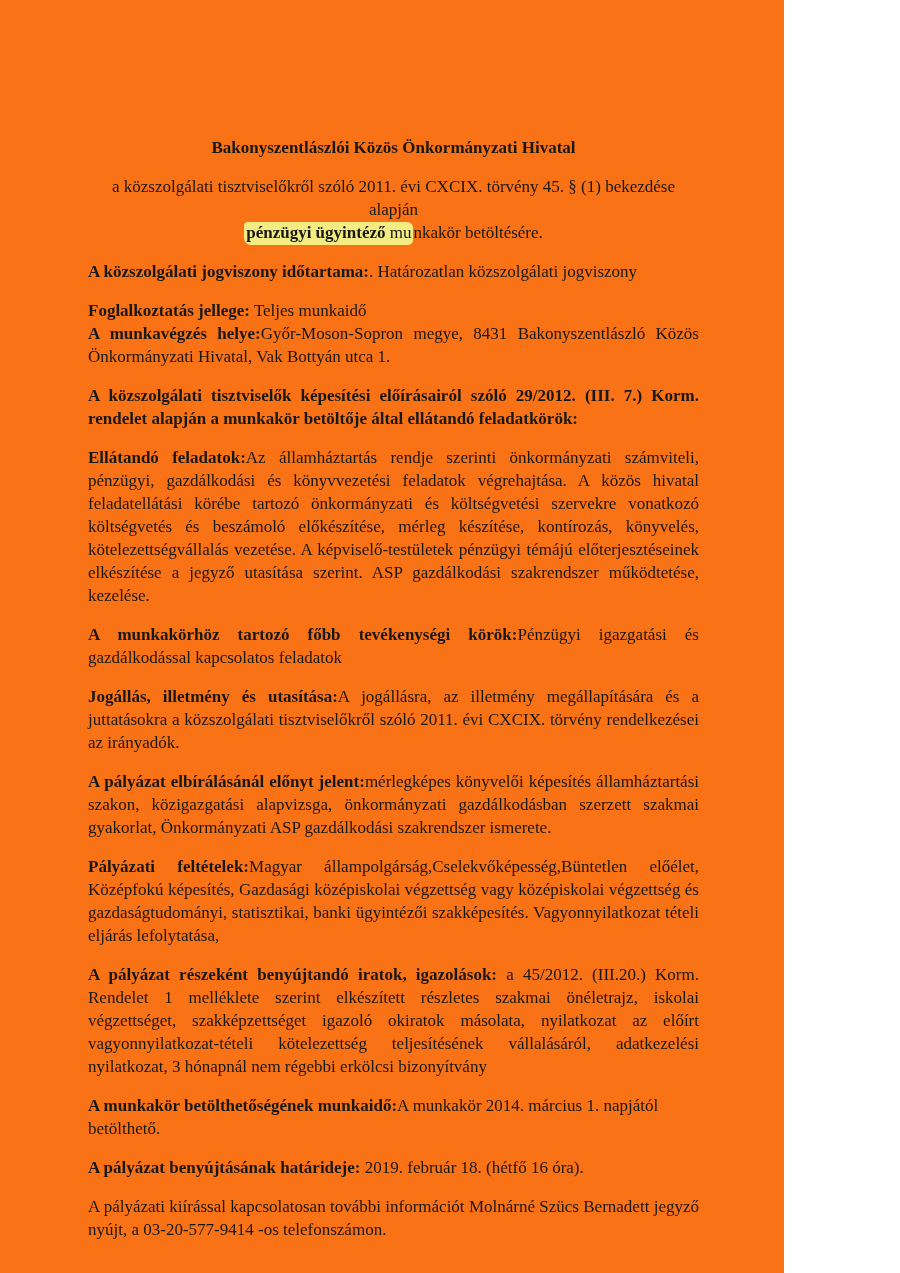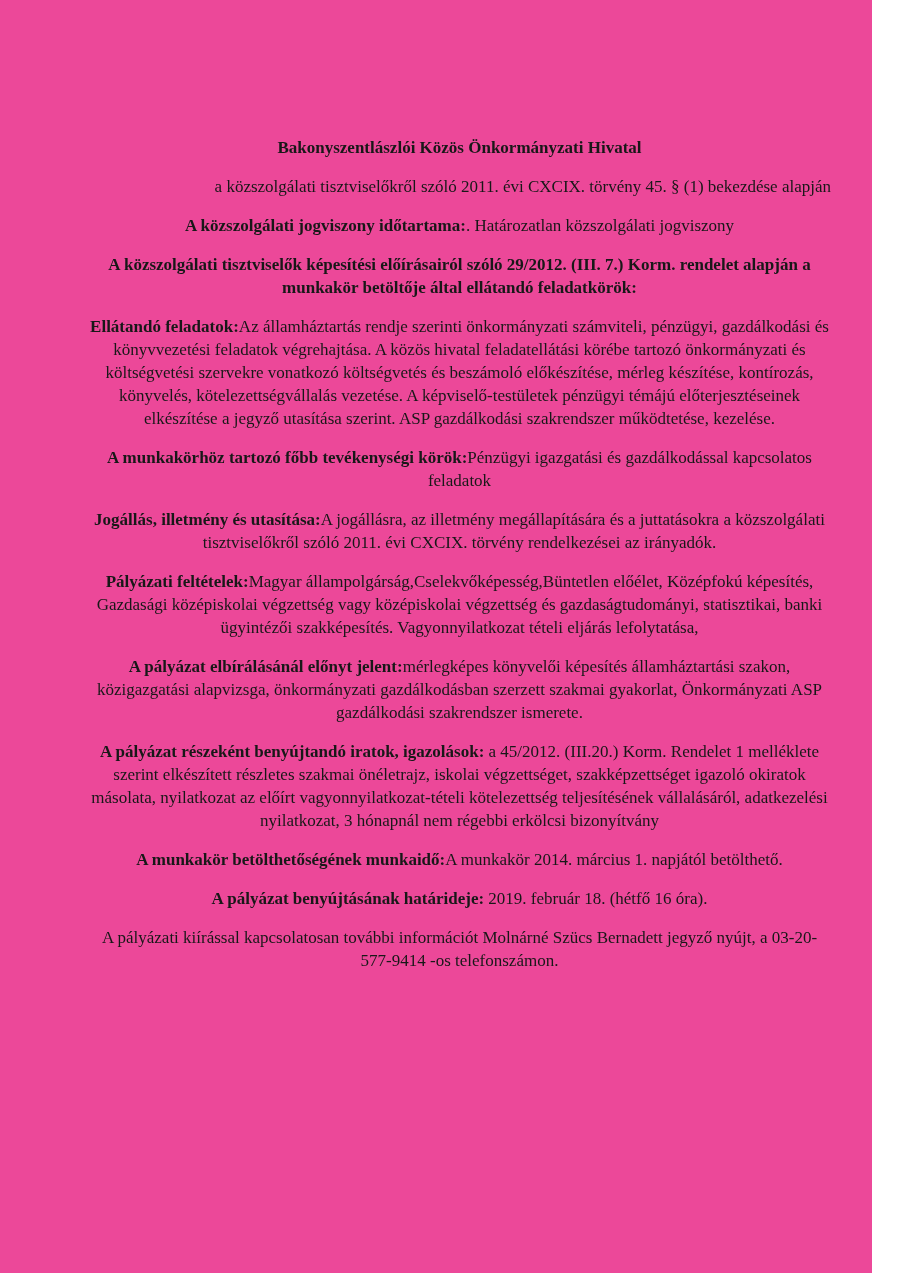--- a/index.html
+++ b/index.html
@@ -2,37 +2,36 @@
 <html><head>
 <meta charset="utf-8">
 <style>
   html, body {
     margin: 0;
     padding: 0;
     background: #ffffff;
   }
   .page {
     position: relative;
-    width: 872px;
+    width: 784px;
     height: 1273px;
     box-sizing: border-box;
-    background: #ec4899;
-    padding: 136px 41px 0 88px;
+    background: #f97316;
+    padding: 136px 85px 0 88px;
     overflow: hidden;
     font-family: "Liberation Serif", "DejaVu Serif", serif;
     font-size: 17px;
     line-height: 23px;
     color: #181818;
   }
   p.para {
     margin: 0 0 16px 0;
-    text-align: center;
   }
   .j { text-align: justify; }
-  .center { text-align: right; }
+  .center { text-align: center; }
   b, .bold { font-weight: bold; }
   .doc-title {
     text-align: center;
     font-weight: bold;
     margin: 0 0 16px 0;
   }
   .hl {
     background: #f3ec83;
     padding: 1px 2px 3px 2px;
     border-radius: 4px 6px 5px 7px;
@@ -41,37 +40,39 @@
 </style>
 </head>
 <body>
 
 <div class="page" style="color: rgb(24, 24, 24);">
 
   <p class="doc-title">Bakonyszentlászlói Közös Önkormányzati Hivatal</p>
 
   <div class="center" style="margin-bottom:16px;">
     <div>a közszolgálati tisztviselőkről szóló 2011. évi CXCIX. törvény 45. § (1) bekezdése alapján</div>
+    <div><span class="hl" style="background: rgb(243, 236, 131);"><b>pénzügyi ügyintéző</b><span> mu</span></span><span>nkakör betöltésére.</span></div>
   </div>
 
   <p class="para"><b>A közszolgálati jogviszony időtartama:</b><span>. Határozatlan közszolgálati jogviszony</span></p>
 
+  <p class="para j"><b>Foglalkoztatás jellege:</b><span> Teljes munkaidő</span><br><b>A munkavégzés helye:</b><span>Győr-Moson-Sopron megye, 8431 Bakonyszentlászló Közös Önkormányzati Hivatal, Vak Bottyán utca 1.</span></p>
 
   <p class="para j bold"><b>A közszolgálati tisztviselők képesítési előírásairól szóló 29/2012. (III. 7.) Korm. rendelet alapján a munkakör betöltője által ellátandó feladatkörök:</b></p>
 
 
   <p class="para j"><b>Ellátandó feladatok:</b><span>Az államháztartás rendje szerinti önkormányzati számviteli, pénzügyi, gazdálkodási és könyvvezetési feladatok végrehajtása. A közös hivatal feladatellátási körébe tartozó önkormányzati és költségvetési szervekre vonatkozó költségvetés és beszámoló előkészítése, mérleg készítése, kontírozás, könyvelés, kötelezettségvállalás vezetése. A képviselő-testületek pénzügyi témájú előterjesztéseinek elkészítése a jegyző utasítása szerint.  ASP gazdálkodási szakrendszer működtetése, kezelése.</span></p>
 
   <p class="para j"><b>A munkakörhöz tartozó főbb tevékenységi körök:</b><span>Pénzügyi igazgatási és gazdálkodással kapcsolatos feladatok</span></p>
 
   <p class="para j"><b>Jogállás, illetmény és utasítása:</b><span>A jogállásra, az illetmény megállapítására és a juttatásokra a közszolgálati tisztviselőkről szóló 2011. évi CXCIX. törvény rendelkezései az irányadók.</span></p>
 
+  <p class="para j"><b>A pályázat elbírálásánál előnyt jelent:</b><span>mérlegképes könyvelői képesítés államháztartási szakon, közigazgatási alapvizsga, önkormányzati gazdálkodásban szerzett szakmai gyakorlat, Önkormányzati ASP gazdálkodási szakrendszer ismerete.</span></p>
+
   <p class="para j"><b>Pályázati feltételek:</b><span>Magyar állampolgárság,Cselekvőképesség,Büntetlen előélet, Középfokú képesítés, Gazdasági középiskolai végzettség vagy középiskolai végzettség és gazdaságtudományi, statisztikai, banki ügyintézői szakképesítés.  Vagyonnyilatkozat tételi eljárás lefolytatása,</span></p>
-
-  <p class="para j"><b>A pályázat elbírálásánál előnyt jelent:</b><span>mérlegképes könyvelői képesítés államháztartási szakon, közigazgatási alapvizsga, önkormányzati gazdálkodásban szerzett szakmai gyakorlat, Önkormányzati ASP gazdálkodási szakrendszer ismerete.</span></p>
 
   <p class="para j"><b>A pályázat részeként benyújtandó iratok, igazolások:</b><span> a 45/2012. (III.20.) Korm. Rendelet 1 melléklete szerint elkészített részletes szakmai önéletrajz, iskolai végzettséget, szakképzettséget igazoló okiratok másolata, nyilatkozat az előírt vagyonnyilatkozat-tételi kötelezettség teljesítésének vállalásáról, adatkezelési nyilatkozat, 3 hónapnál nem régebbi erkölcsi bizonyítvány</span></p>
 
   <p class="para"><b>A munkakör betölthetőségének munkaidő:</b><span>A munkakör 2014. március 1. napjától betölthető.</span></p>
 
   <p class="para"><b>A pályázat benyújtásának határideje:</b><span> 2019. február 18. (hétfő 16 óra).</span></p>
 
   <p class="para j"><span>A pályázati kiírással kapcsolatosan további információt Molnárné Szücs Bernadett jegyző nyújt, a 03-20-577-9414 -os telefonszámon.</span></p>
 
 </div>

